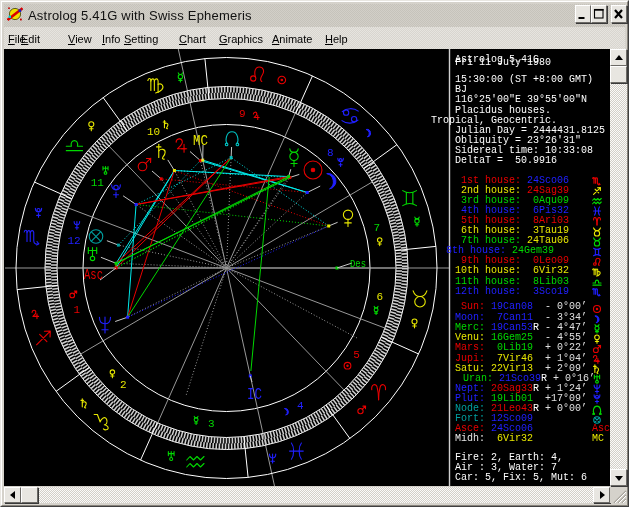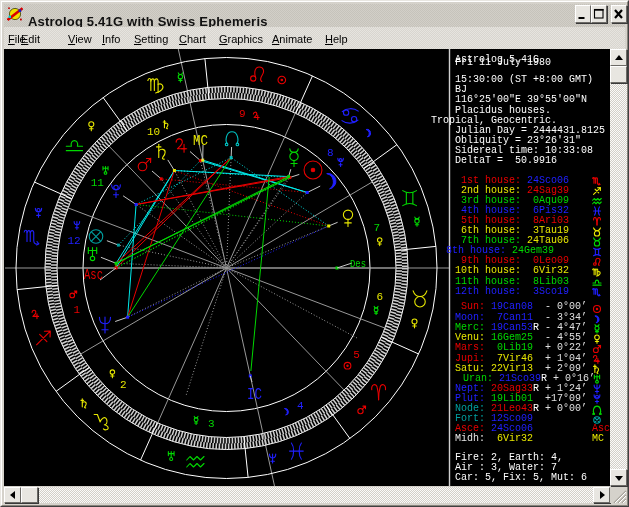--- a/index.html
+++ b/index.html
@@ -4,22 +4,22 @@
 body { width:629px; height:507px; position:relative; overflow:hidden;
        font-family:"Liberation Sans", sans-serif; background:#d5d2cb; }
 #frame { position:absolute; inset:0;
   border-top:1px solid #e8e6e1; border-left:1px solid #e8e6e1;
   border-right:1px solid #404040; border-bottom:1px solid #404040; }
 #frame2 { position:absolute; left:1px; top:1px; right:1px; bottom:1px;
   border-top:1px solid #fff; border-left:1px solid #fff;
   border-right:1px solid #88847c; border-bottom:1px solid #88847c; }
 #title { position:absolute; left:4px; top:4px; width:621px; height:23px;
   background:repeating-conic-gradient(#d2cfc8 0% 25%, #c6c3bb 0% 50%) 0 0/2px 2px; }
-#title .txt { position:absolute; left:24px; top:4px; font-size:13px; font-weight:bold; color:#111;
-  letter-spacing:0.2px;margin-top:6px; }
+#title .txt { position:absolute; left:24px; top:4px; font-size:13px; font-weight:normal; color:#111;
+  letter-spacing:0.2px; }
 #menubar { position:absolute; left:4px; top:27px; width:621px; height:22px;
   background:repeating-conic-gradient(#e6e4df 0% 25%, #d8d5cf 0% 50%) 0 0/2px 2px; }
 .mi { position:absolute; top:6px; font-size:11px; color:#000; }
 .b3 { position:absolute; background:#e8e6e1;
   border-top:1.5px solid #fff; border-left:1.5px solid #fff;
   border-right:1.5px solid #6c6a66; border-bottom:1.5px solid #6c6a66;
   box-shadow:1px 1px 0 #3a3a3a; display:flex; align-items:center; justify-content:center; }
 #chart { position:absolute; left:0; top:0; z-index:1; }
 .t { position:absolute; z-index:2; font-family:"Liberation Mono", monospace;
   font-size:10px; line-height:10px; white-space:pre; letter-spacing:0; }
@@ -56,21 +56,21 @@
       <svg width="14" height="15" viewBox="0 0 14 15">
         <path d="M3,3 L10,11 M10,3 L3,11" stroke="#000" stroke-width="2.2"></path>
       </svg>
     </div>
 </div>
 <div id="menubar">
     <span class="mi" style="left:4px"><u>F</u>ile</span>
     <span class="mi" style="left:17px"><u>E</u>dit</span>
     <span class="mi" style="left:64px"><u>V</u>iew</span>
     <span class="mi" style="left:98px"><u>I</u>nfo</span>
-    <span class="mi" style="left:130px"><u>S</u>etting</span>
+    <span class="mi" style="left:120px"><u>S</u>etting</span>
     <span class="mi" style="left:175px"><u>C</u>hart</span>
     <span class="mi" style="left:215px"><u>G</u>raphics</span>
     <span class="mi" style="left:268px"><u>A</u>nimate</span>
     <span class="mi" style="left:321px"><u>H</u>elp</span>
   </div>
 <svg width="0" height="0" style="position:absolute">
     <defs>
       <g id="g-ari">
         <path d="M-5.5,-1.5 C-6,-6 -2,-7 -1.2,-3.5 C-0.5,-1 0,1 0,6.5" fill="none" stroke="currentColor" stroke-width="1.1" stroke-linecap="round" stroke-linejoin="round" vector-effect="non-scaling-stroke"></path>
         <path d="M5.5,-1.5 C6,-6 2,-7 1.2,-3.5 C0.5,-1 0,1 0,6.5" fill="none" stroke="currentColor" stroke-width="1.1" stroke-linecap="round" stroke-linejoin="round" vector-effect="non-scaling-stroke"></path>

